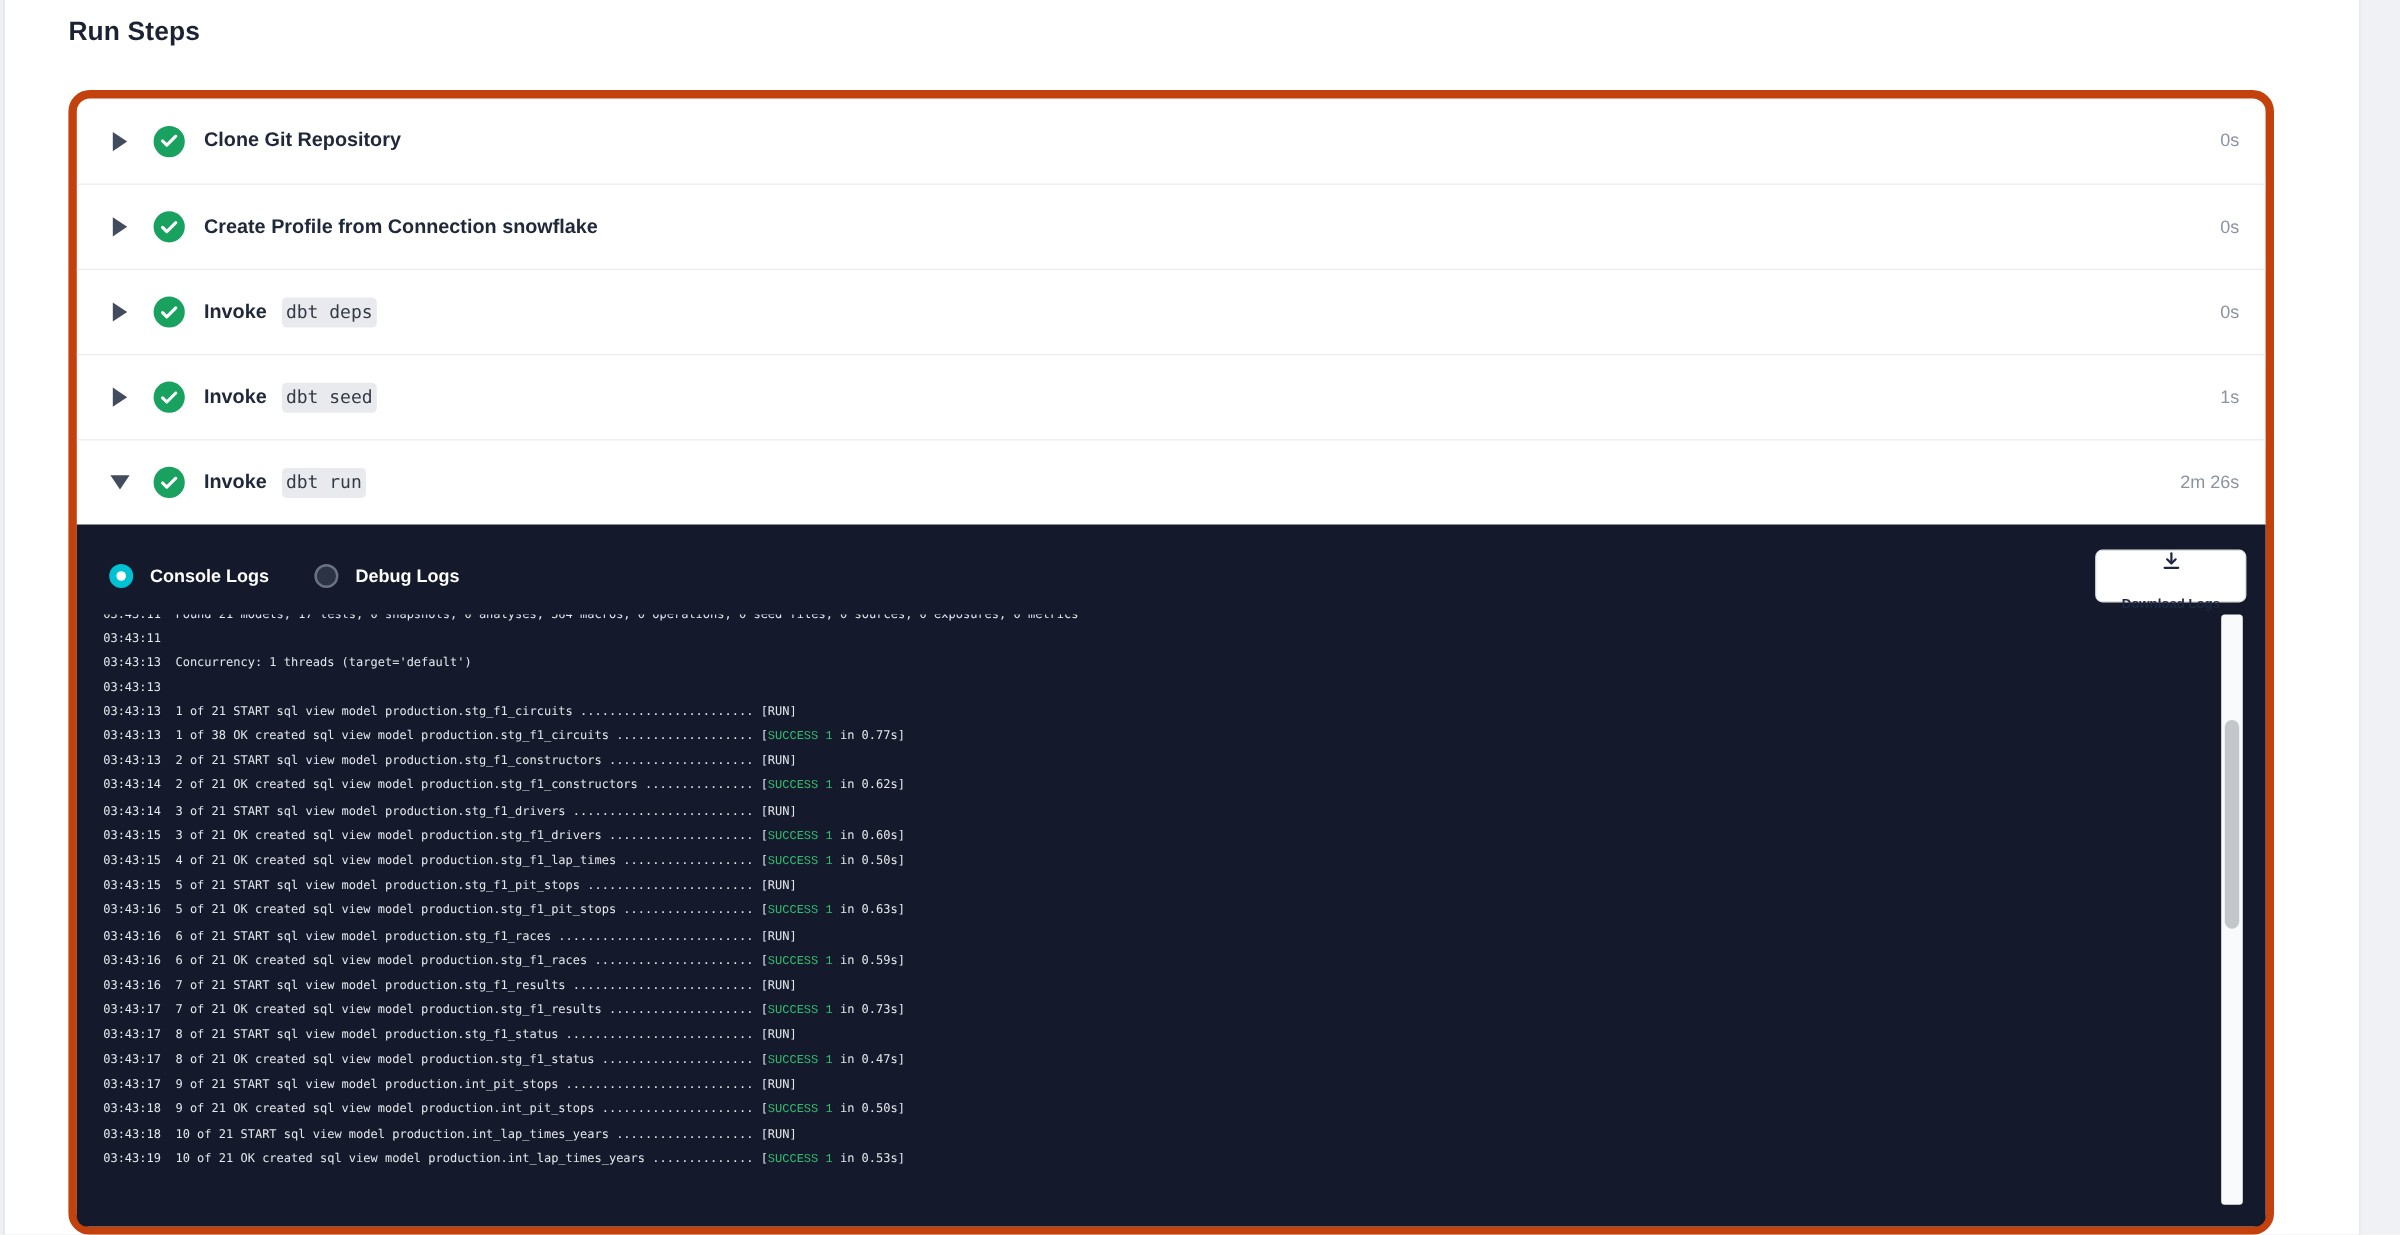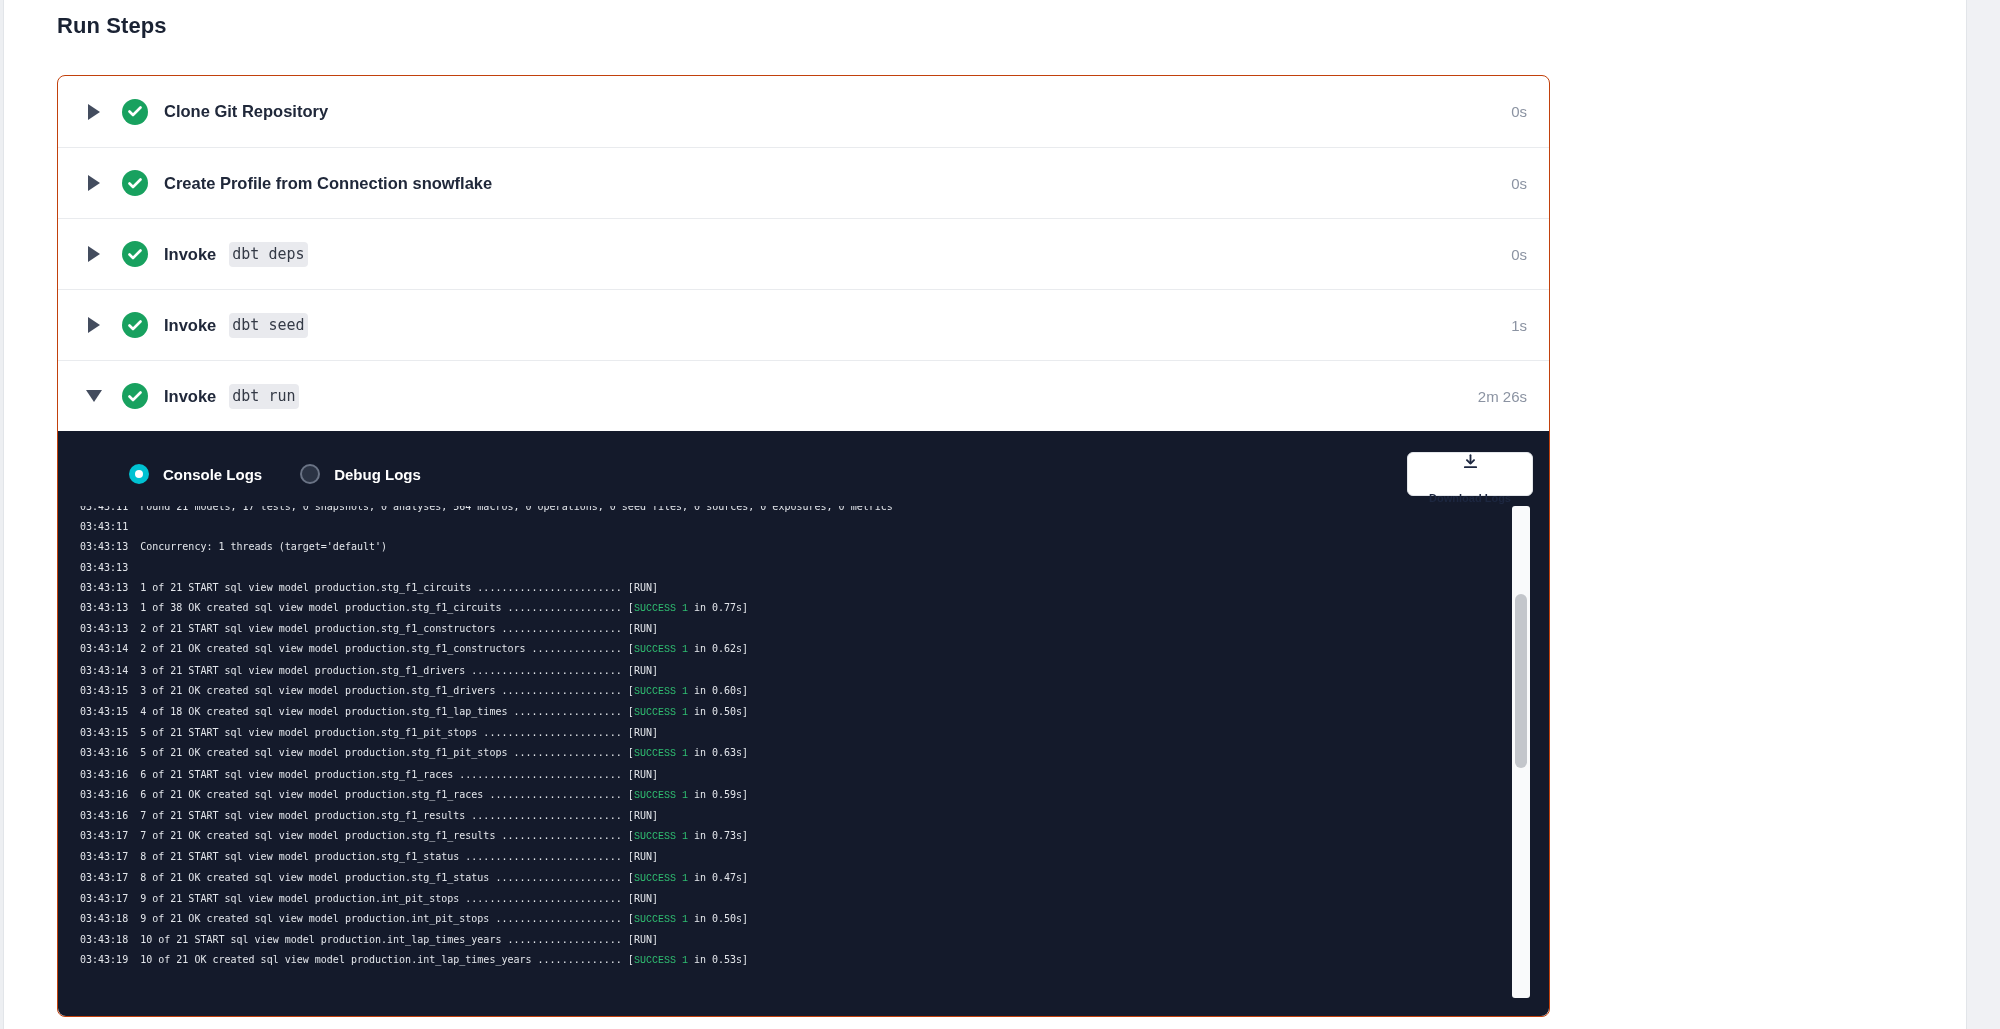--- a/index.html
+++ b/index.html
@@ -7,43 +7,43 @@
               font-family:"Liberation Sans", sans-serif; position:relative; }
 
   .left-sliver { position:absolute; left:0; top:0; width:4px; height:100%;
                  background:#edeff2; border-right:1px solid #e2e5e9; }
   .right-strip { position:absolute; left:1966px; top:0; right:0; height:100%;
                  background:#f0f1f4; border-left:1px solid #e2e5e9; }
 
   .page-title { position:absolute; left:57px; top:13px; font-size:22px; font-weight:700;
                 color:#1a2233; letter-spacing:0.1px; }
 
-  .card { position:absolute; left:57px; top:75px; width:1493px;
-          border:1px solid #c2410c; border-radius:8px; background:#ffffff; }
+  .card { position:absolute; left:57px; top:75px; width:1838px;
+          border:7px solid #c2410c; border-radius:18px; background:#ffffff; }
 
   .row { height:71px; display:flex; align-items:center; padding:0 22px 0 28px; cursor:pointer; }
   .row + .row { border-top:1px solid #e9ebee; }
 
   .caret-box { width:16px; display:flex; justify-content:center; margin-right:20px; flex-shrink:0; }
   .caret-right { width:0; height:0; border-top:8px solid transparent; border-bottom:8px solid transparent;
                  border-left:12px solid #434c5e; }
   .caret-down  { width:0; height:0; border-left:8px solid transparent; border-right:8px solid transparent;
                  border-top:12px solid #434c5e; }
 
   .check { width:26px; height:26px; border-radius:50%; background:#18a15f; margin-right:16px;
            display:flex; align-items:center; justify-content:center; flex-shrink:0; }
   .check svg { display:block; }
 
   .step-label { font-size:16.5px; font-weight:700; color:#20283a; }
   .badge { margin-left:13px; background:#e9eaee; border-radius:4px; padding:3px 3px 4px;
            font-family:"DejaVu Sans Mono", monospace; font-size:15px; color:#343a46; }
   .duration { margin-left:auto; font-size:15px; color:#8b93a2; }
 
   .panel { position:relative; height:585px; background:#141a2b; border-radius:0 0 8px 8px; }
-  .toolbar { display:flex; align-items:flex-start; padding:21px 16px 0 27px;margin-left:44px; }
+  .toolbar { display:flex; align-items:flex-start; padding:21px 16px 0 27px; }
   .radio-group { display:flex; align-items:center; height:44px; }
   .radio { display:flex; align-items:center; margin-right:38px; cursor:pointer; }
   .rdot { width:20px; height:20px; border-radius:50%; flex-shrink:0; }
   .rdot.sel { background:#00c2d2; position:relative; }
   .rdot.sel::after { content:""; position:absolute; left:6px; top:6px; width:8px; height:8px;
                      border-radius:50%; background:#ffffff; }
   .rdot.unsel { background:#2b3344; border:2px solid #6a7385; }
   .rlabel { margin-left:14px; color:#ffffff; font-size:15px; font-weight:700; }
 
   .dl-btn { margin-left:auto; height:44px; background:#ffffff; border:1px solid #e3e6ea;
@@ -168,21 +168,21 @@
           <div class="log-line"><span>03:43:11  Found 21 models, 17 tests, 0 snapshots, 0 analyses, 564 macros, 0 operations, 0 seed files, 0 sources, 0 exposures, 0 metrics</span></div>
           <div class="log-line"><span>03:43:11</span></div>
           <div class="log-line"><span>03:43:13  Concurrency: 1 threads (target='default')</span></div>
           <div class="log-line"><span>03:43:13</span></div>
           <div class="log-line"><span>03:43:13  1 of 21 START sql view model production.stg_f1_circuits ........................ [RUN]</span></div>
           <div class="log-line"><span>03:43:13  1 of 38 OK created sql view model production.stg_f1_circuits ................... [</span><span class="green">SUCCESS 1</span><span> in 0.77s]</span></div>
           <div class="log-line"><span>03:43:13  2 of 21 START sql view model production.stg_f1_constructors .................... [RUN]</span></div>
           <div class="log-line"><span>03:43:14  2 of 21 OK created sql view model production.stg_f1_constructors ............... [</span><span class="green">SUCCESS 1</span><span> in 0.62s]</span></div>
           <div class="log-line"><span>03:43:14  3 of 21 START sql view model production.stg_f1_drivers ......................... [RUN]</span></div>
           <div class="log-line"><span>03:43:15  3 of 21 OK created sql view model production.stg_f1_drivers .................... [</span><span class="green">SUCCESS 1</span><span> in 0.60s]</span></div>
-          <div class="log-line"><span>03:43:15  4 of 18 OK created sql view model production.stg_f1_lap_times .................. [</span><span class="green">SUCCESS 1</span><span> in 0.50s]</span></div>
+          <div class="log-line"><span>03:43:15  4 of 21 OK created sql view model production.stg_f1_lap_times .................. [</span><span class="green">SUCCESS 1</span><span> in 0.50s]</span></div>
           <div class="log-line"><span>03:43:15  5 of 21 START sql view model production.stg_f1_pit_stops ....................... [RUN]</span></div>
           <div class="log-line"><span>03:43:16  5 of 21 OK created sql view model production.stg_f1_pit_stops .................. [</span><span class="green">SUCCESS 1</span><span> in 0.63s]</span></div>
           <div class="log-line"><span>03:43:16  6 of 21 START sql view model production.stg_f1_races ........................... [RUN]</span></div>
           <div class="log-line"><span>03:43:16  6 of 21 OK created sql view model production.stg_f1_races ...................... [</span><span class="green">SUCCESS 1</span><span> in 0.59s]</span></div>
           <div class="log-line"><span>03:43:16  7 of 21 START sql view model production.stg_f1_results ......................... [RUN]</span></div>
           <div class="log-line"><span>03:43:17  7 of 21 OK created sql view model production.stg_f1_results .................... [</span><span class="green">SUCCESS 1</span><span> in 0.73s]</span></div>
           <div class="log-line"><span>03:43:17  8 of 21 START sql view model production.stg_f1_status .......................... [RUN]</span></div>
           <div class="log-line"><span>03:43:17  8 of 21 OK created sql view model production.stg_f1_status ..................... [</span><span class="green">SUCCESS 1</span><span> in 0.47s]</span></div>
           <div class="log-line"><span>03:43:17  9 of 21 START sql view model production.int_pit_stops .......................... [RUN]</span></div>
           <div class="log-line"><span>03:43:18  9 of 21 OK created sql view model production.int_pit_stops ..................... [</span><span class="green">SUCCESS 1</span><span> in 0.50s]</span></div>

